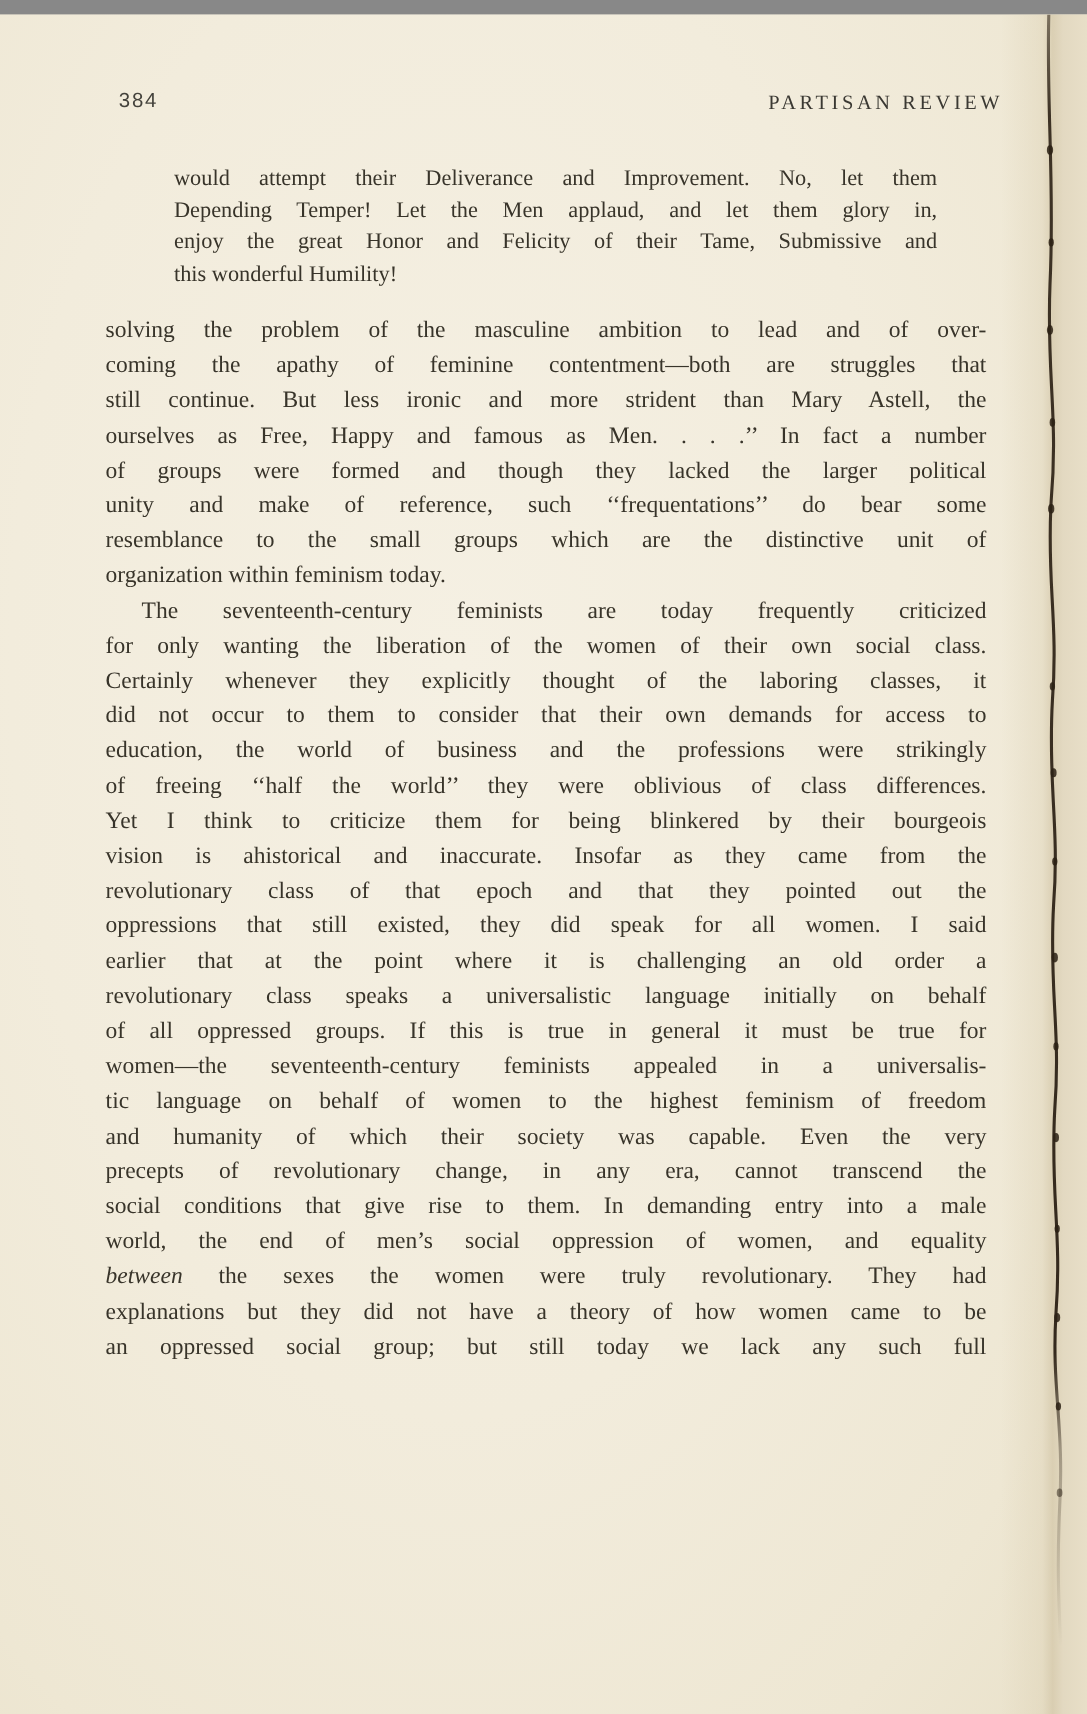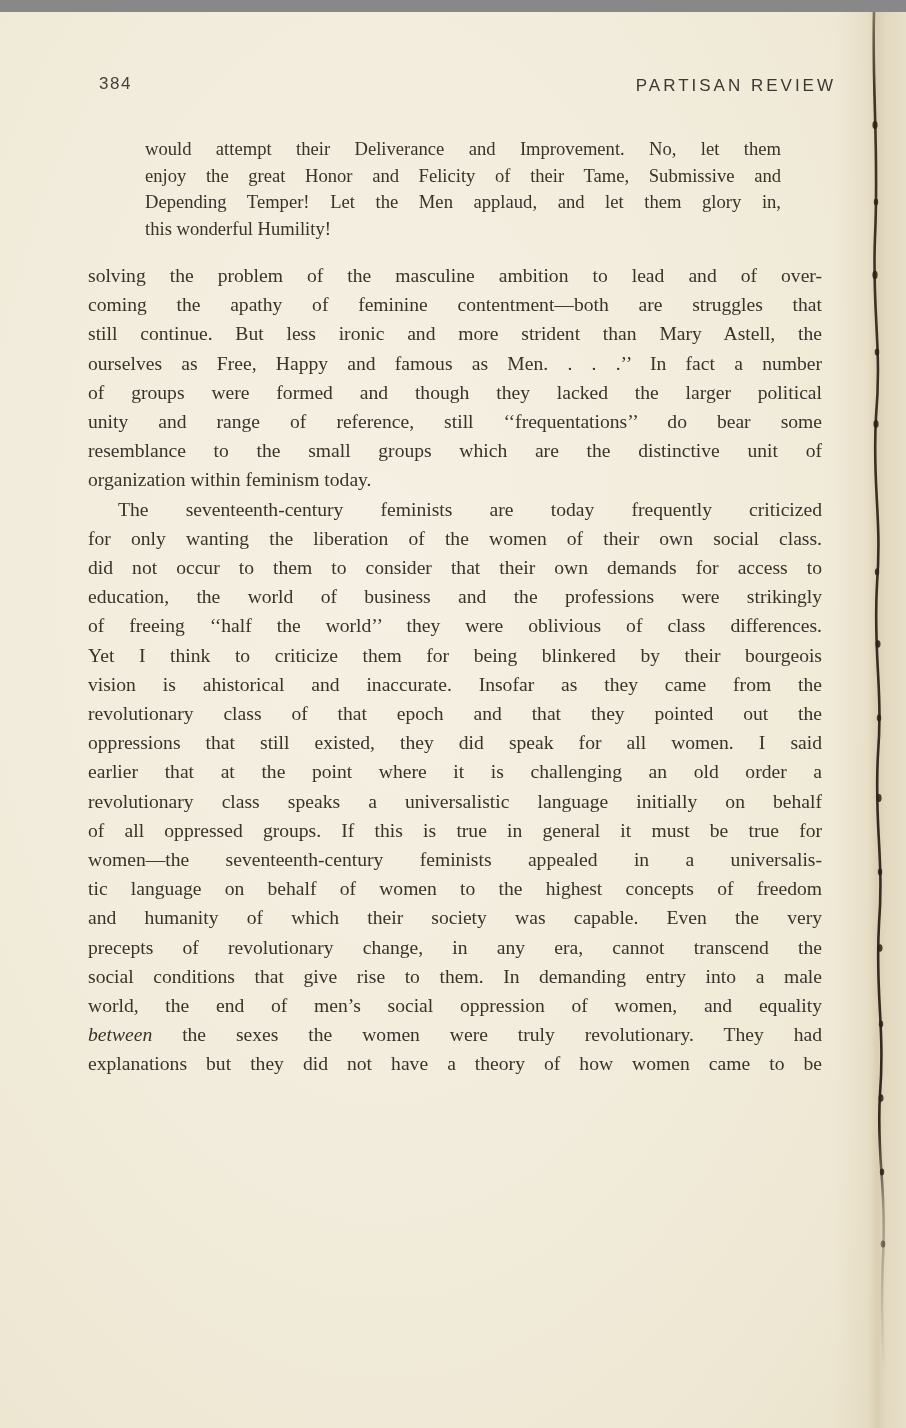--- a/index.html
+++ b/index.html
@@ -14,21 +14,21 @@
     color:#38342a;
   }
   
   .pagenum{
     position:absolute;left:99px;top:62px;
     font-family:"Liberation Sans","DejaVu Sans",sans-serif;
     font-size:17px;letter-spacing:1.5px;color:#44423c;
   }
   .journal{
     position:absolute;right:70px;top:64px;
-    font-family:Liberation Sans, sans-serif;
+    font-family:Liberation Serif, serif;
     font-size:17px;letter-spacing:3px;color:#3b3933;
   }
   
   .quote{
     position:absolute;left:145px;top:124px;width:636px;
     font-size:18.6px;line-height:26.5px;
   }
   
   .bodytext{
     position:absolute;left:88px;top:249px;width:734px;
@@ -57,57 +57,59 @@
 </head>
 <body>
 
 <div class="page">
 
   <div class="pagenum">384</div>
   <div class="journal">PARTISAN REVIEW</div>
 
   <div class="quote">
       <div class="line">would attempt their Deliverance and Improvement. No, let them</div>
+      <div class="line">Depending Temper! Let the Men applaud, and let them glory in,</div>
       <div class="line">enjoy the great Honor and Felicity of their Tame, Submissive and</div>
-      <div class="line">Depending Temper! Let the Men applaud, and let them glory in,</div>
       <div class="line rag">this wonderful Humility!</div>
     </div>
 
   <div class="bodytext">
     <div>
         <div class="line">solving the problem of the masculine ambition to lead and of over-</div>
         <div class="line">coming the apathy of feminine contentment—both are struggles that</div>
         <div class="line">still continue. But less ironic and more strident than Mary Astell, the</div>
         <div class="line">ourselves as Free, Happy and famous as Men. . . .’’ In fact a number</div>
         <div class="line">of groups were formed and though they lacked the larger political</div>
-        <div class="line">unity and range of reference, still ‘‘frequentations’’ do bear some</div>
+        <div class="line">unity and make of reference, such ‘‘frequentations’’ do bear some</div>
         <div class="line">resemblance to the small groups which are the distinctive unit of</div>
         <div class="line rag">organization within feminism today.</div>
       </div>
     <div>
         <div class="line indent">The seventeenth-century feminists are today frequently criticized</div>
         <div class="line">for only wanting the liberation of the women of their own social class.</div>
+        <div class="line">Certainly whenever they explicitly thought of the laboring classes, it</div>
         <div class="line">did not occur to them to consider that their own demands for access to</div>
         <div class="line">education, the world of business and the professions were strikingly</div>
         <div class="line">of freeing ‘‘half the world’’ they were oblivious of class differences.</div>
         <div class="line">Yet I think to criticize them for being blinkered by their bourgeois</div>
         <div class="line">vision is ahistorical and inaccurate. Insofar as they came from the</div>
         <div class="line">revolutionary class of that epoch and that they pointed out the</div>
         <div class="line">oppressions that still existed, they did speak for all women. I said</div>
         <div class="line">earlier that at the point where it is challenging an old order a</div>
         <div class="line">revolutionary class speaks a universalistic language initially on behalf</div>
         <div class="line">of all oppressed groups. If this is true in general it must be true for</div>
         <div class="line">women—the seventeenth-century feminists appealed in a universalis-</div>
-        <div class="line">tic language on behalf of women to the highest concepts of freedom</div>
+        <div class="line">tic language on behalf of women to the highest feminism of freedom</div>
         <div class="line">and humanity of which their society was capable. Even the very</div>
         <div class="line">precepts of revolutionary change, in any era, cannot transcend the</div>
         <div class="line">social conditions that give rise to them. In demanding entry into a male</div>
         <div class="line">world, the end of men’s social oppression of women, and equality</div>
         <div class="line"><em>between</em><span> the sexes the women were truly revolutionary. They had</span></div>
         <div class="line">explanations but they did not have a theory of how women came to be</div>
+        <div class="line">an oppressed social group; but still today we lack any such full</div>
       </div>
   </div>
 
   <div class="edge-shade"></div>
 
   <svg class="gutter-svg" width="60" height="1428" viewBox="0 0 60 1428">
     <defs>
       <linearGradient id="fade" x1="0" y1="0" x2="0" y2="1">
         <stop offset="0" stop-color="#2c2115" stop-opacity="0.55"></stop>
         <stop offset="0.06" stop-color="#2c2115" stop-opacity="0.9"></stop>

